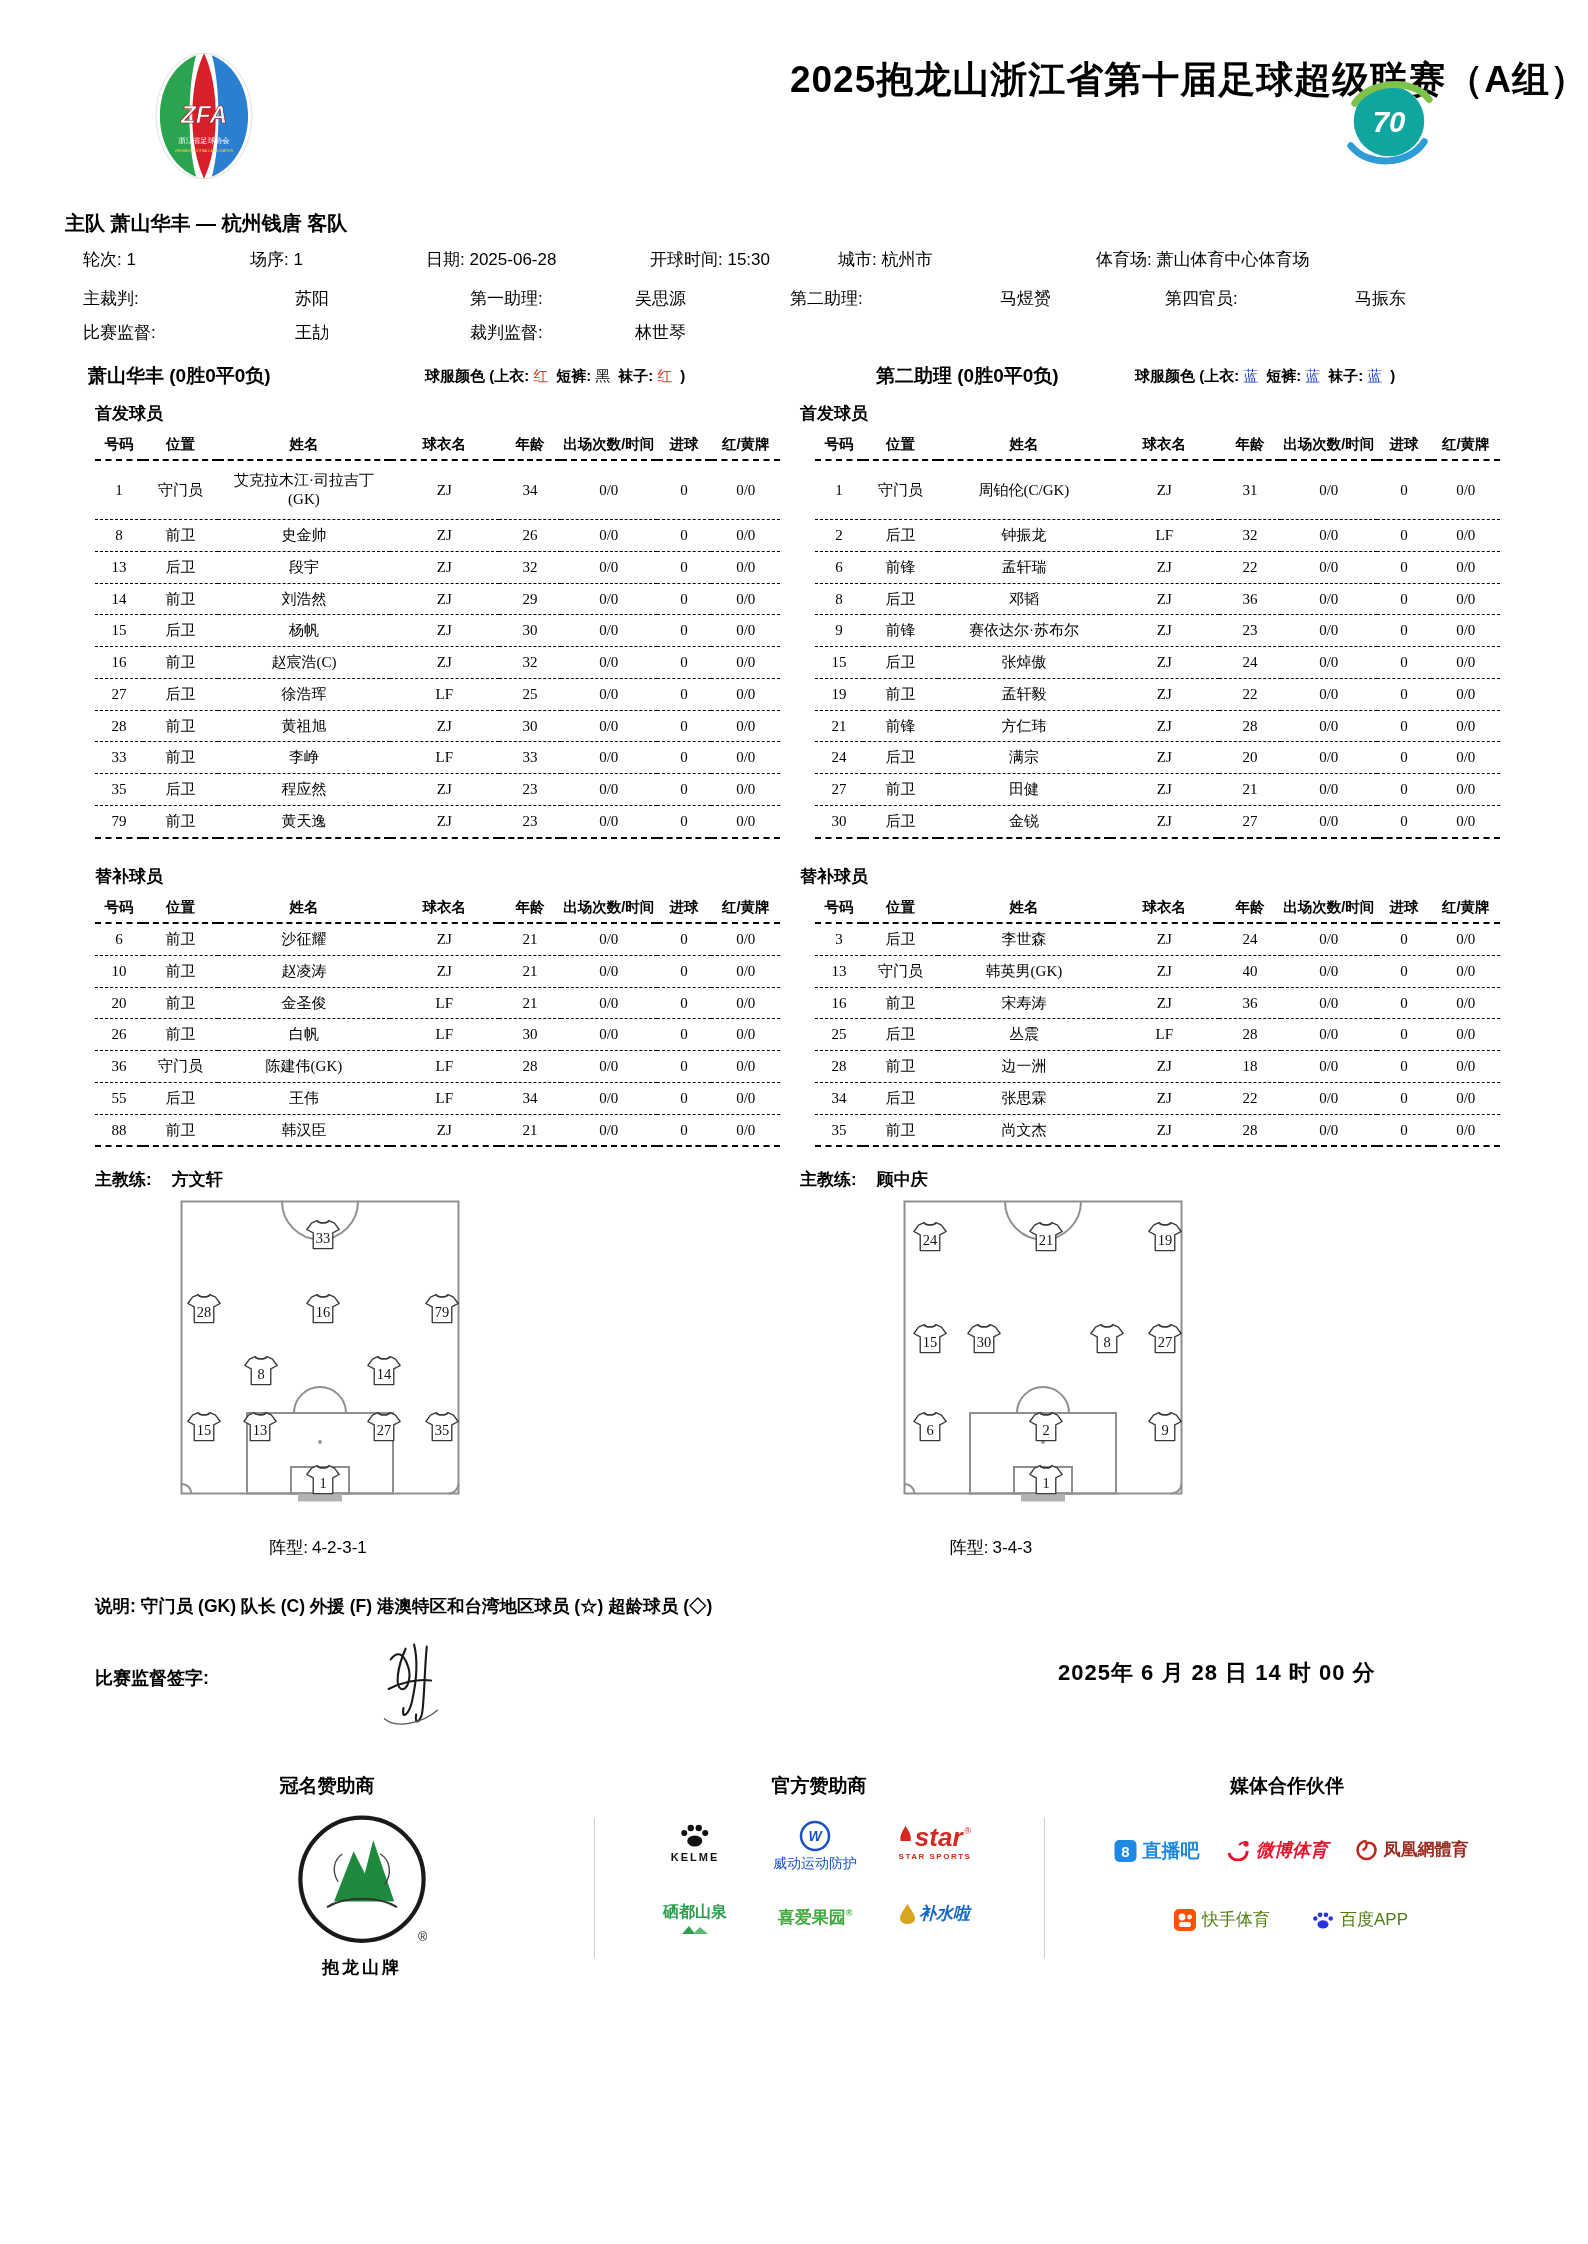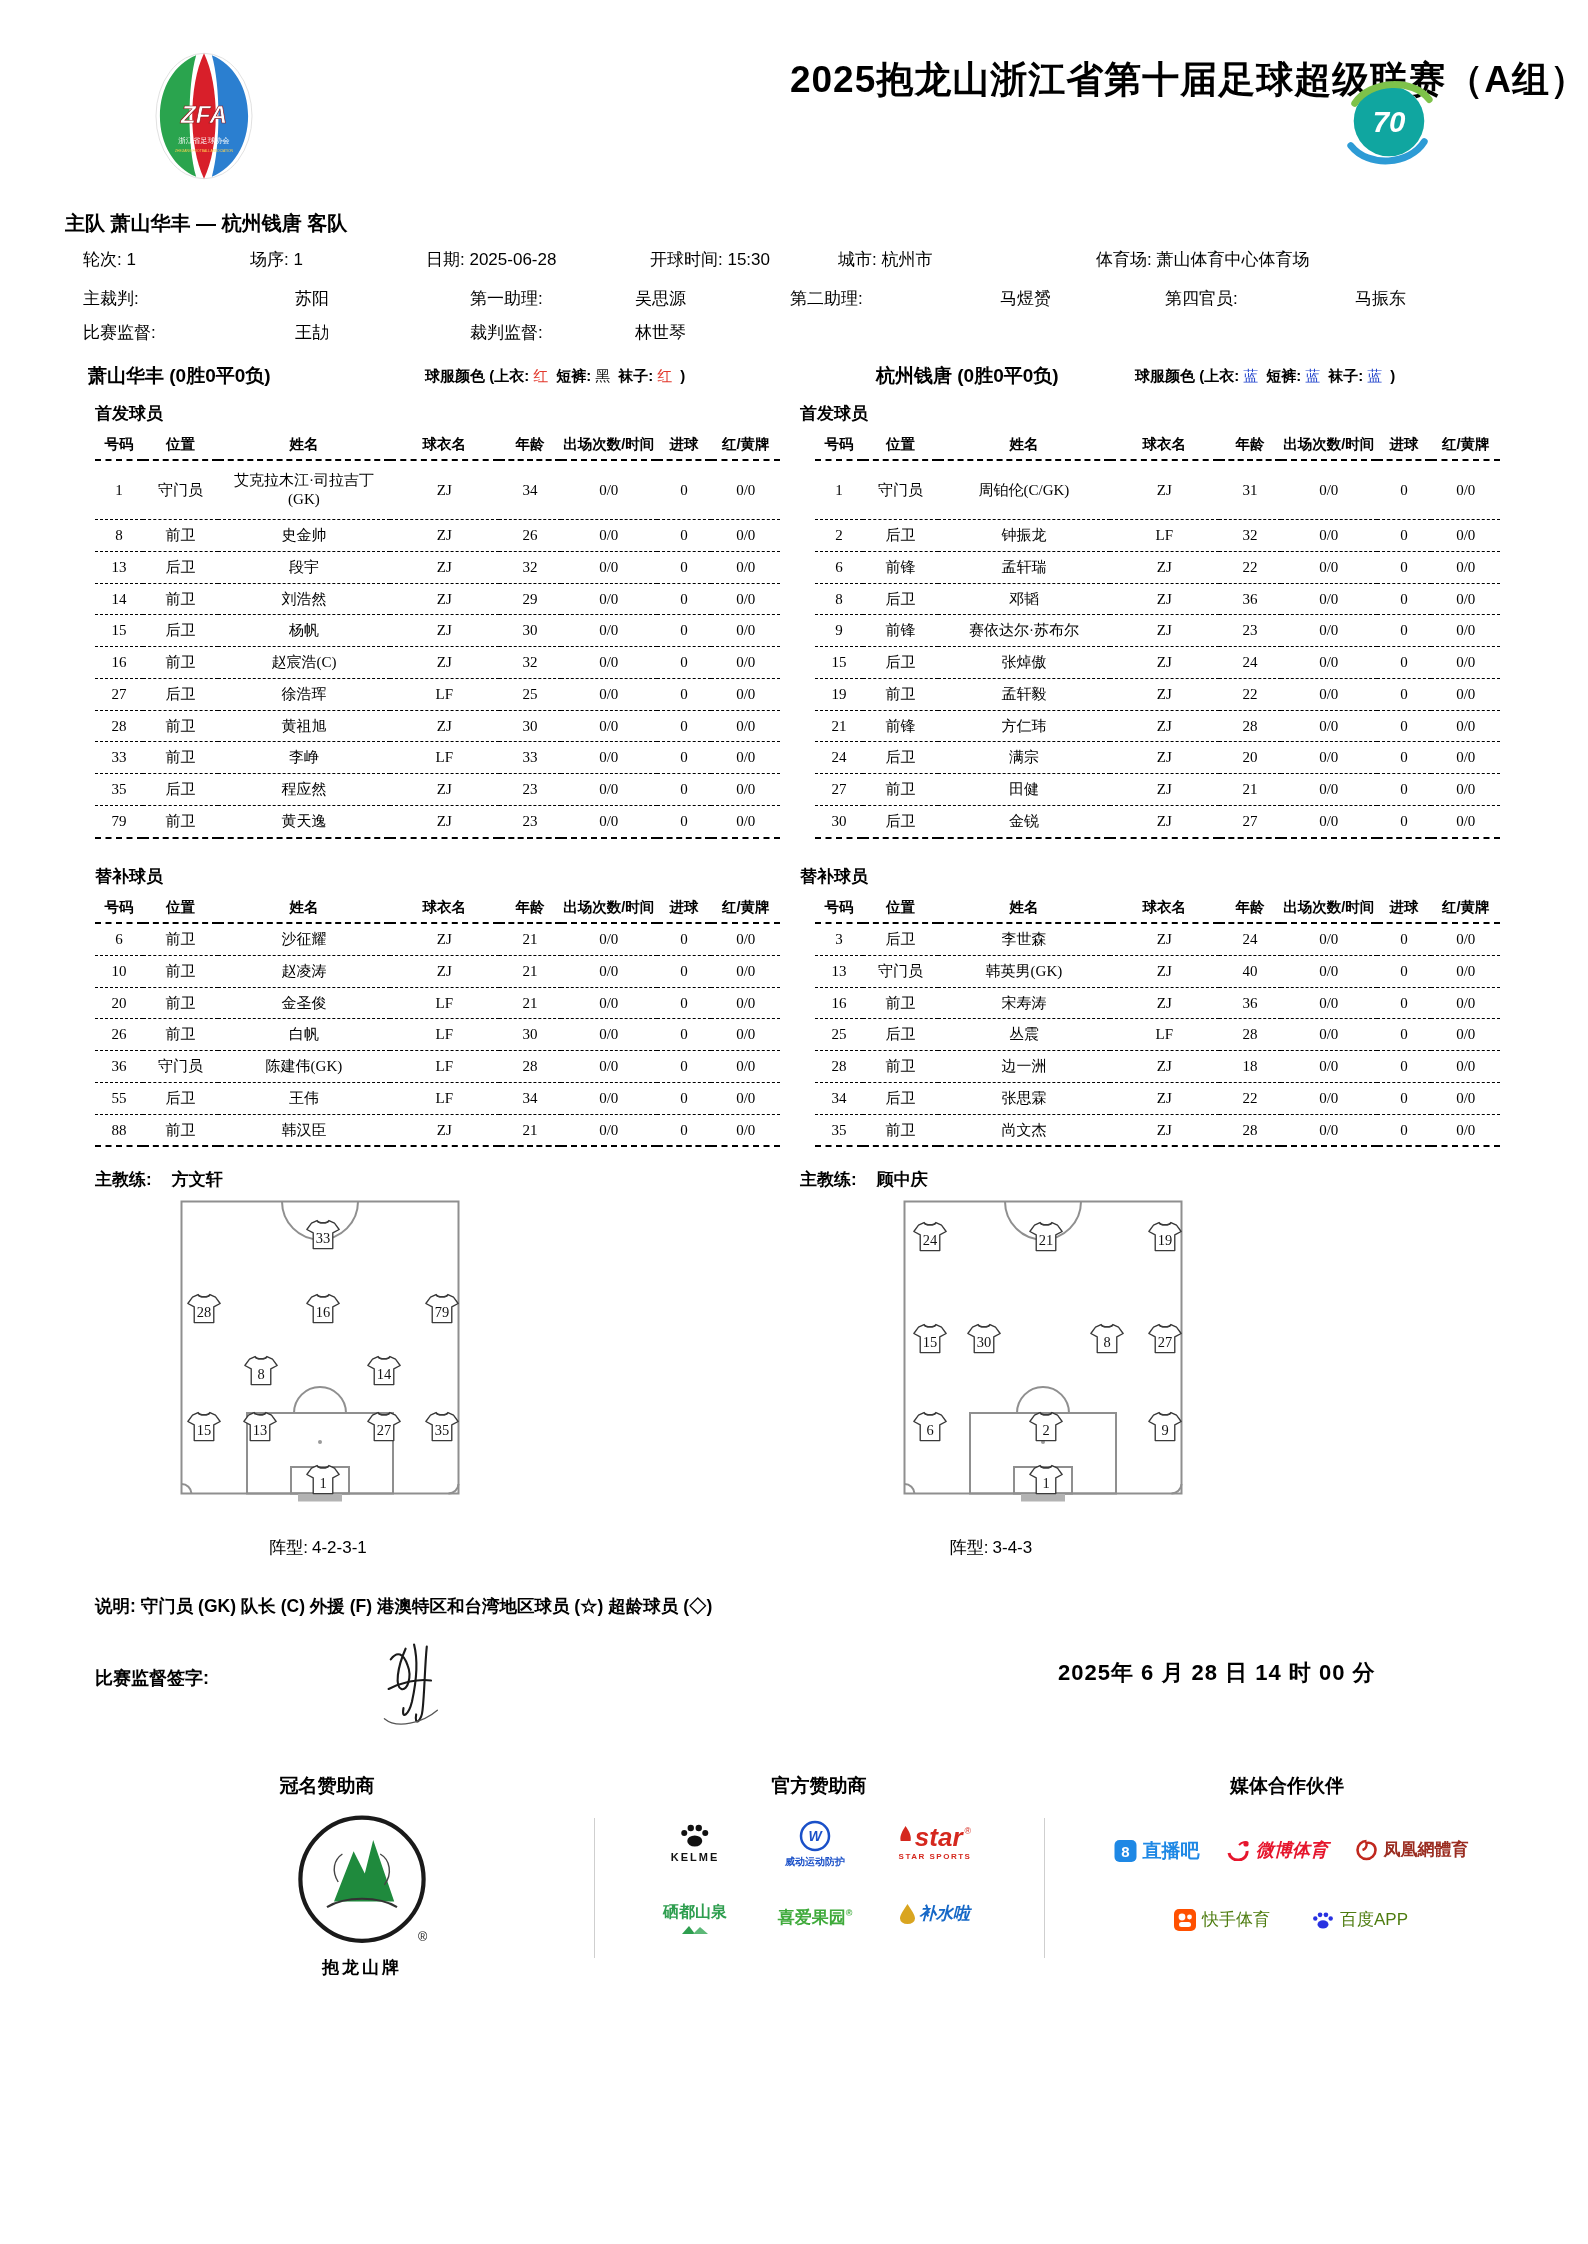--- a/index.html
+++ b/index.html
@@ -32,21 +32,21 @@
   .formation{font-size:17px;text-align:center;}
   .formation span{margin-right:4px;text-align:center;}
   .legend{font-size:17.5px;font-weight:bold;}
   .sigline{font-size:18px;font-weight:bold;}
   .datetime{font-size:22px;font-weight:bold;letter-spacing:1px;}
   .sphdr{position:absolute;transform:translateX(-50%);font-size:19px;font-weight:bold;white-space:nowrap;}
   .spdiv{position:absolute;width:1px;height:140px;background:#cfcfcf;}
   .slogo{position:absolute;transform:translateX(-50%);display:flex;flex-direction:column;align-items:center;gap:3px;white-space:nowrap;}
   .mitem{position:absolute;transform:translateX(-50%);display:flex;align-items:center;gap:6px;white-space:nowrap;}
   .kelme-text{font-size:11px;font-weight:bold;letter-spacing:2px;color:#111;}
-  .wd-text{font-size:10px;font-weight:bold;color:#1a50c8;text-align:right;}
+  .wd-text{font-size:14px;font-weight:normal;color:#1a50c8;text-align:right;}
   .star-text{font-size:26px;font-weight:bold;font-style:italic;color:#d5281e;line-height:0.9;}
   .star-sub{font-size:8px;font-weight:bold;letter-spacing:1.5px;color:#d5281e;}
   .reg{font-size:9px;vertical-align:super;}
   .green1{font-size:16px;font-weight:bold;color:#2e9e4f;}
   .green2{font-size:17px;font-weight:bold;color:#3faa3b;}
   .bushui-text{font-size:17px;font-weight:bold;font-style:italic;color:#1668c7;}
   .zb-icon{width:22px;height:22px;background:#1e88e5;color:#fff;border-radius:5px;display:flex;
            align-items:center;justify-content:center;font-size:15px;font-weight:bold;}
   .zb-text{font-size:19px;font-weight:bold;color:#1e88e5;}
   .wb-text{font-size:18px;font-weight:bold;font-style:italic;color:#e6162d;}
@@ -102,21 +102,21 @@
       <span style="left: 83px;">比赛监督:</span>
       <span style="left: 295px;">王劼</span>
       <span style="left: 470px;">裁判监督:</span>
       <span style="left: 635px;">林世琴</span>
     </div>
 
   <div class="abs tname" style="left:88px;top:363px">萧山华丰 (0胜0平0负)</div>
   <div class="abs kit" style="left:425px;top:367px">
     <b>球服颜色 (上衣:</b><span style="color: rgb(226, 55, 43);">红</span><b>短裤:</b><span style="color: rgb(17, 17, 17);">黑</span><b>袜子:</b><span style="color: rgb(226, 55, 43);">红</span><b>)</b>
   </div>
-  <div class="abs tname" style="left:876px;top:363px">杭州钱唐 (0胜0平0负)</div>
+  <div class="abs tname" style="left:876px;top:363px">第二助理 (0胜0平0负)</div>
   <div class="abs kit" style="left:1135px;top:367px">
     <b>球服颜色 (上衣:</b><span style="color: rgb(34, 68, 204);">蓝</span><b>短裤:</b><span style="color: rgb(34, 68, 204);">蓝</span><b>袜子:</b><span style="color: rgb(34, 68, 204);">蓝</span><b>)</b>
   </div>
 
   <div class="abs seclabel" style="left:95px;top:402px">首发球员</div>
   <div class="abs seclabel" style="left:800px;top:402px">首发球员</div>
   <table class="ptable start" style="left:95px;top:430px">
       <colgroup>
         <col style="width: 7%;">
         <col style="width: 11%;">

